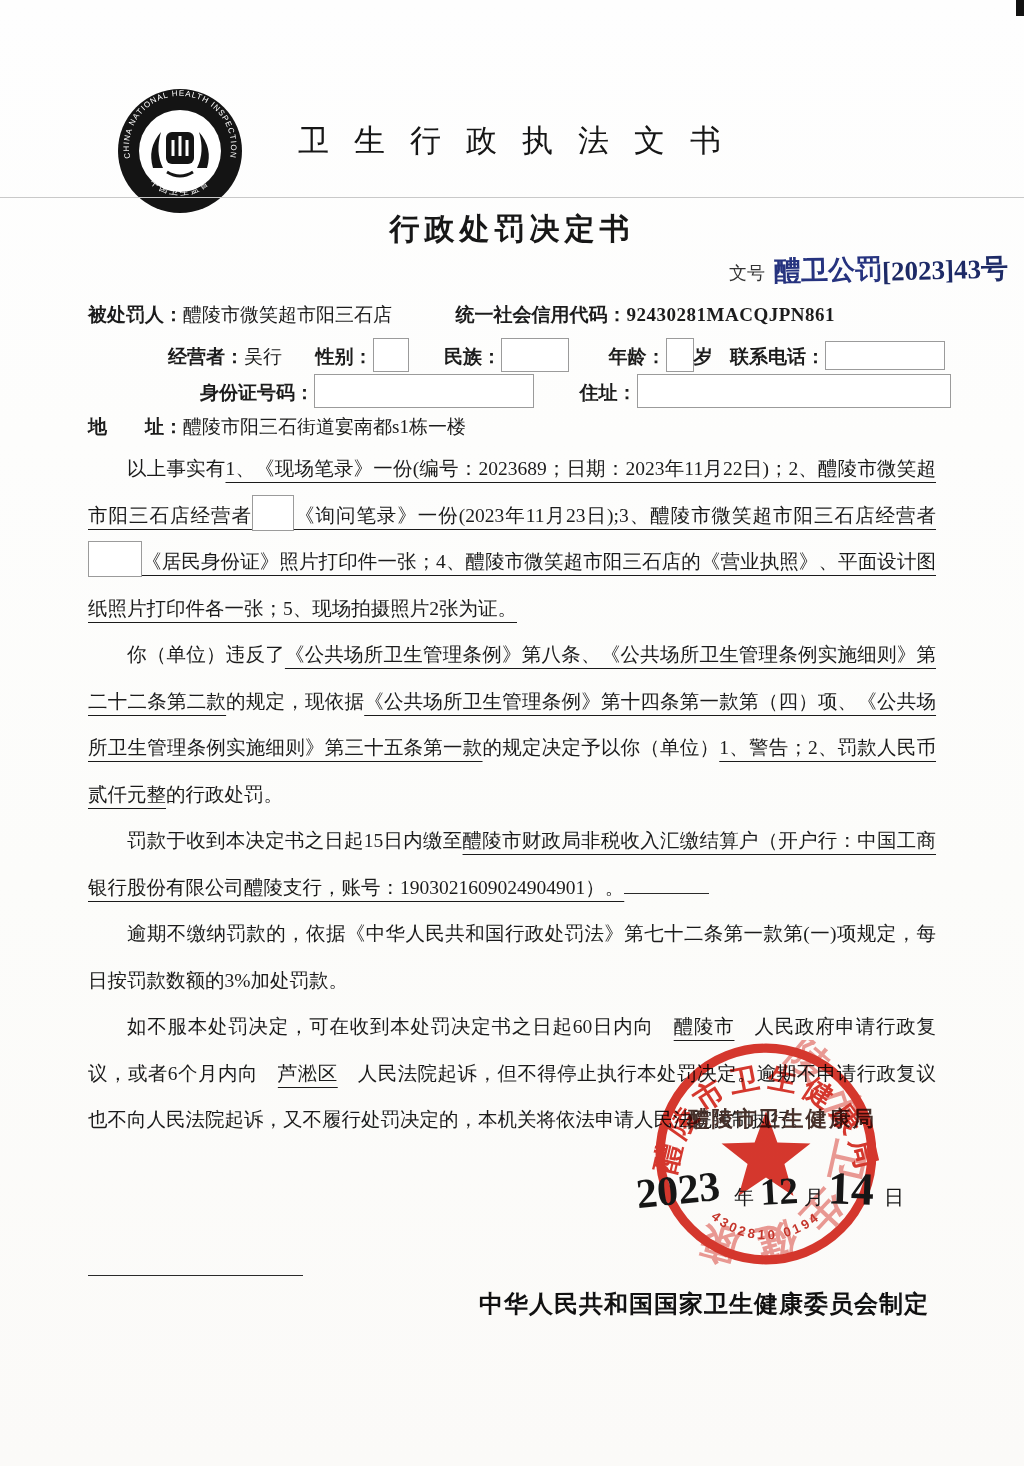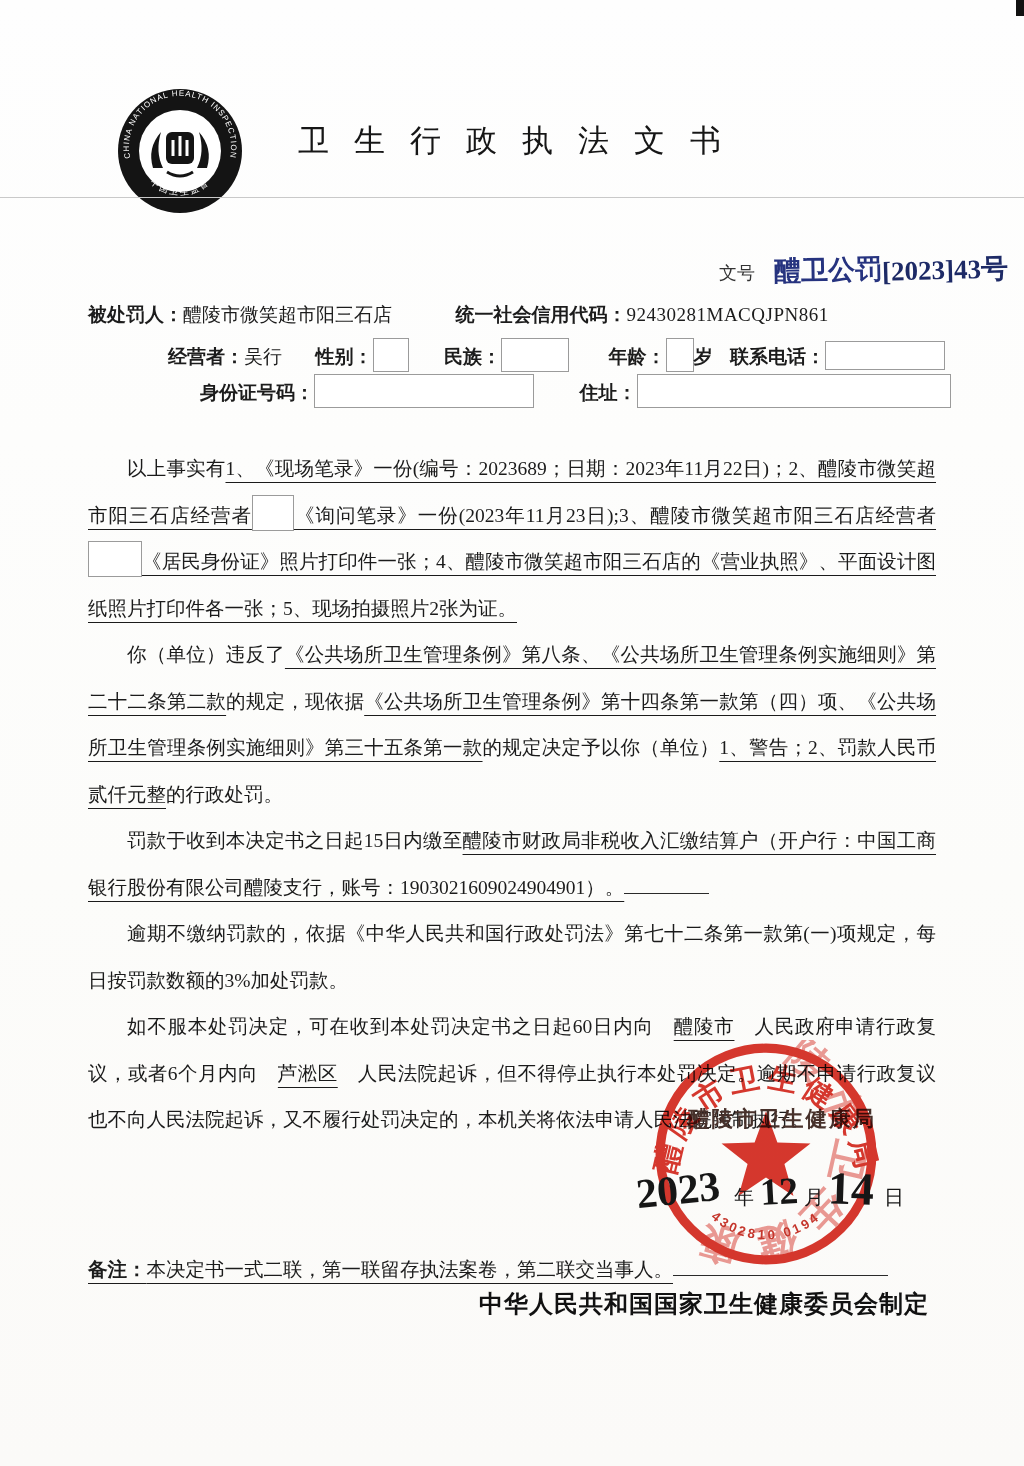--- a/index.html
+++ b/index.html
@@ -15,28 +15,28 @@
   .doc-title{
     position:absolute;left:298px;top:120px;font-size:31px;font-weight:400;
     letter-spacing:25px;white-space:nowrap;color:#161616;
   }
   .head-rule{position:absolute;left:0;top:197px;width:1024px;height:1px;background:#c9c9c9;}
   .doc-subtitle{
     position:absolute;left:0;top:209px;width:1024px;text-align:center;
     font-size:30px;font-weight:700;letter-spacing:5px;color:#171717;
   }
   .docno{position:absolute;top:252px;right:16px;white-space:nowrap;}
-  .docno .lbl{font-size:18px;color:#333;margin-right:19px;}
+  .docno .lbl{font-size:18px;color:#333;margin-right:9px;}
   .docno .stamp{font-size:27px;font-weight:700;color:#26337f;display:inline-block;transform:rotate(-1deg);}
   .docno .stamp-rest{font-size:27px;font-weight:700;color:#1d2a66;display:inline-block;transform:rotate(-1.5deg);}
   
   .row{position:absolute;white-space:nowrap;font-size:19px;}
   .row b{font-weight:600;}
   .row .val{font-weight:400;}
-  .row .code{font-weight:400;letter-spacing:.5px;}
+  .row .code{font-weight:700;letter-spacing:.5px;}
   .box{display:inline-block;border:1.5px solid #9b9b9b;background:#fff;vertical-align:-9px;}
   .bx-gender{width:34px;height:32px;}
   .bx-ethnic{width:66px;height:32px;}
   .bx-age{width:26px;height:32px;}
   .bx-phone{width:118px;height:27px;vertical-align:-7px;}
   .bx-id{width:218px;height:32px;}
   .bx-res{width:312px;height:32px;}
   .bx-inline1{width:40px;height:34px;vertical-align:-9px;background:#fff;}
   .bx-inline2{width:52px;height:34px;vertical-align:-9px;background:#fff;}
   
@@ -94,20 +94,21 @@
     </text>
     <path d="M 38,82 Q 32,62 46,46 Q 40,66 48,82 Z" fill="#141414"></path>
     <path d="M 92,82 Q 98,62 84,46 Q 90,66 82,82 Z" fill="#141414"></path>
     <rect x="51" y="46" width="28" height="32" rx="6" fill="#141414"></rect>
     <path d="M 58,70 V 54 M 65,70 V 50 M 72,70 V 54" stroke="#ffffff" stroke-width="3" fill="none"></path>
     <path d="M 52,86 Q 65,94 78,86" stroke="#141414" stroke-width="3" fill="none"></path>
   </svg>
 
   <div class="doc-title">卫生行政执法文书</div>
   <div class="head-rule"></div>
+  <div class="doc-subtitle">行政处罚决定书</div>
 
   <div class="docno">
     <span class="lbl">文号</span><span class="stamp">醴卫公罚</span><span class="stamp-rest">[2023]43号</span>
   </div>
 
   <div class="row" style="left:88px;top:302px;">
     <b>被处罚人：</b><span class="val">醴陵市微笑超市阳三石店</span>
     <span style="display:inline-block;width:54px;"></span>
     <b>统一社会信用代码：</b><span class="code">92430281MACQJPN861</span>
   </div>
@@ -123,20 +124,23 @@
     <span style="display:inline-block;width:8px;"></span>
     <b>联系电话：</b><span class="box bx-phone"></span>
   </div>
 
   <div class="row" style="left:200px;top:374px;">
     <b>身份证号码：</b><span class="box bx-id"></span>
     <span style="display:inline-block;width:36px;"></span>
     <b>住址：</b><span class="box bx-res"></span>
   </div>
 
+  <div class="row" style="left:88px;top:414px;">
+    <b>地　　址：</b><span class="val">醴陵市阳三石街道宴南都s1栋一楼</span>
+  </div>
 
   <div class="doc-body">
 
     <p><span>以上事实有</span><span class="u"><span>1、《现场笔录》一份(编号：2023689；日期：2023年11月22日)；2、醴陵市微笑超市阳三石店经营者</span><span class="box bx-inline1"></span><span>《询问笔录》一份(2023年11月23日);3、醴陵市微笑超市阳三石店经营者</span><span class="box bx-inline2"></span><span>《居民身份证》照片打印件一张；4、醴陵市微笑超市阳三石店的《营业执照》、平面设计图纸照片打印件各一张；5、现场拍摄照片2张为证。</span></span></p>
 
     <p><span>你（单位）违反了</span><span class="u">《公共场所卫生管理条例》第八条、《公共场所卫生管理条例实施细则》第二十二条第二款</span><span>的规定，现依据</span><span class="u">《公共场所卫生管理条例》第十四条第一款第（四）项、《公共场所卫生管理条例实施细则》第三十五条第一款</span><span>的规定决定予以你（单位）</span><span class="u">1、警告；2、罚款人民币贰仟元整</span><span>的行政处罚。</span></p>
 
     <p><span>罚款于收到本决定书之日起15日内缴至</span><span class="u">醴陵市财政局非税收入汇缴结算户（开户行：中国工商银行股份有限公司醴陵支行，账号：1903021609024904901）。</span><span class="fill fill-pay"></span></p>
 
     <p>逾期不缴纳罚款的，依据《中华人民共和国行政处罚法》第七十二条第一款第(一)项规定，每日按罚款数额的3%加处罚款。</p>
@@ -164,18 +168,18 @@
     <text fill="#c4271d" font-size="13" font-weight="bold" letter-spacing="3" font-family="Liberation Sans, sans-serif">
       <textPath href="#sealBot" startOffset="50%" text-anchor="middle">4302810 0194</textPath>
     </text>
   </svg>
 
   <div class="dateline">
     <span class="hw yr">2023</span><span class="ylbl">年</span><span class="hw mo">12</span><span class="mlbl">月</span><span class="hw day">14</span><span class="dlbl">日</span>
   </div>
 
   <div class="note-row">
-    <span class="u"><b>备注：</b><span>本决定书一式二联，第一联留存执法案卷，第二联交当事人。</span></span><span class="fill fill-note"></span>
+    <span class="fill fill-note"></span>
   </div>
 
   <div class="issuer">中华人民共和国国家卫生健康委员会制定</div>
 
 </div>
 
 </body></html>

